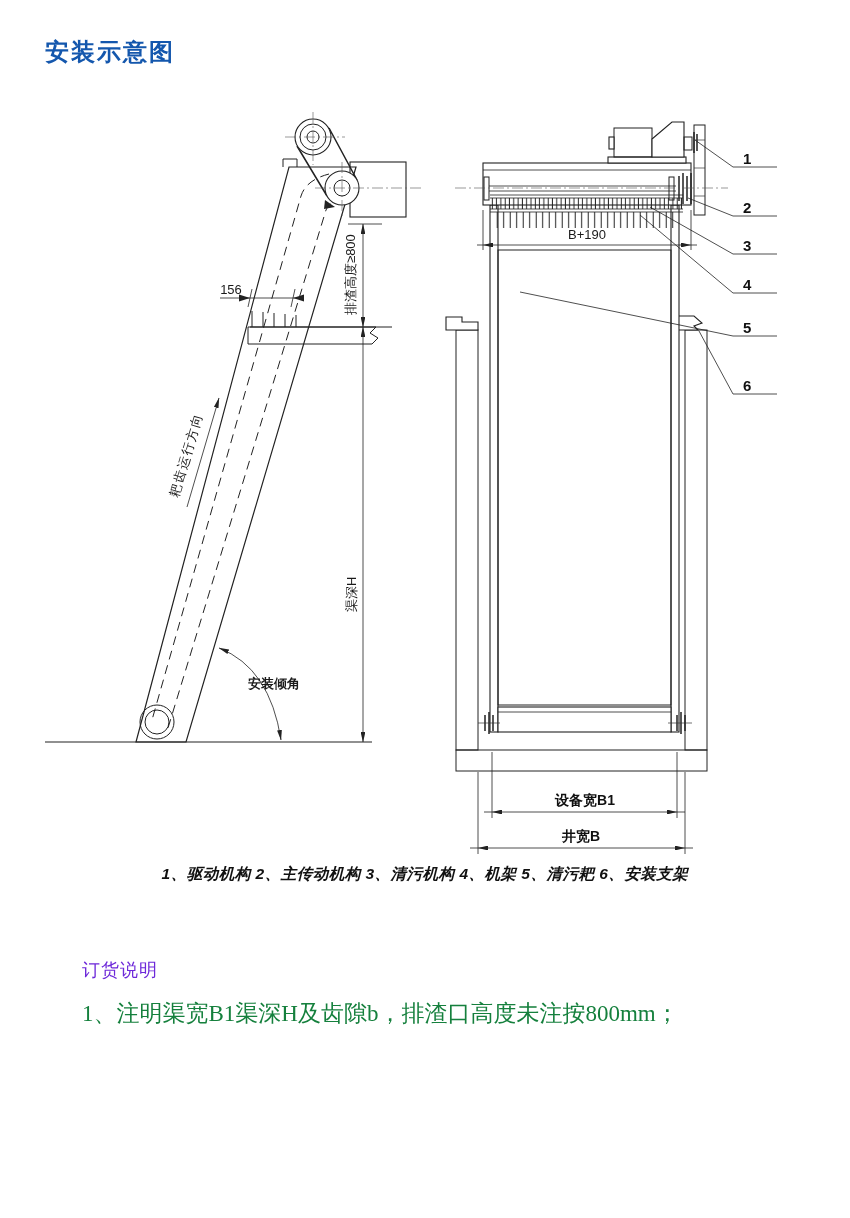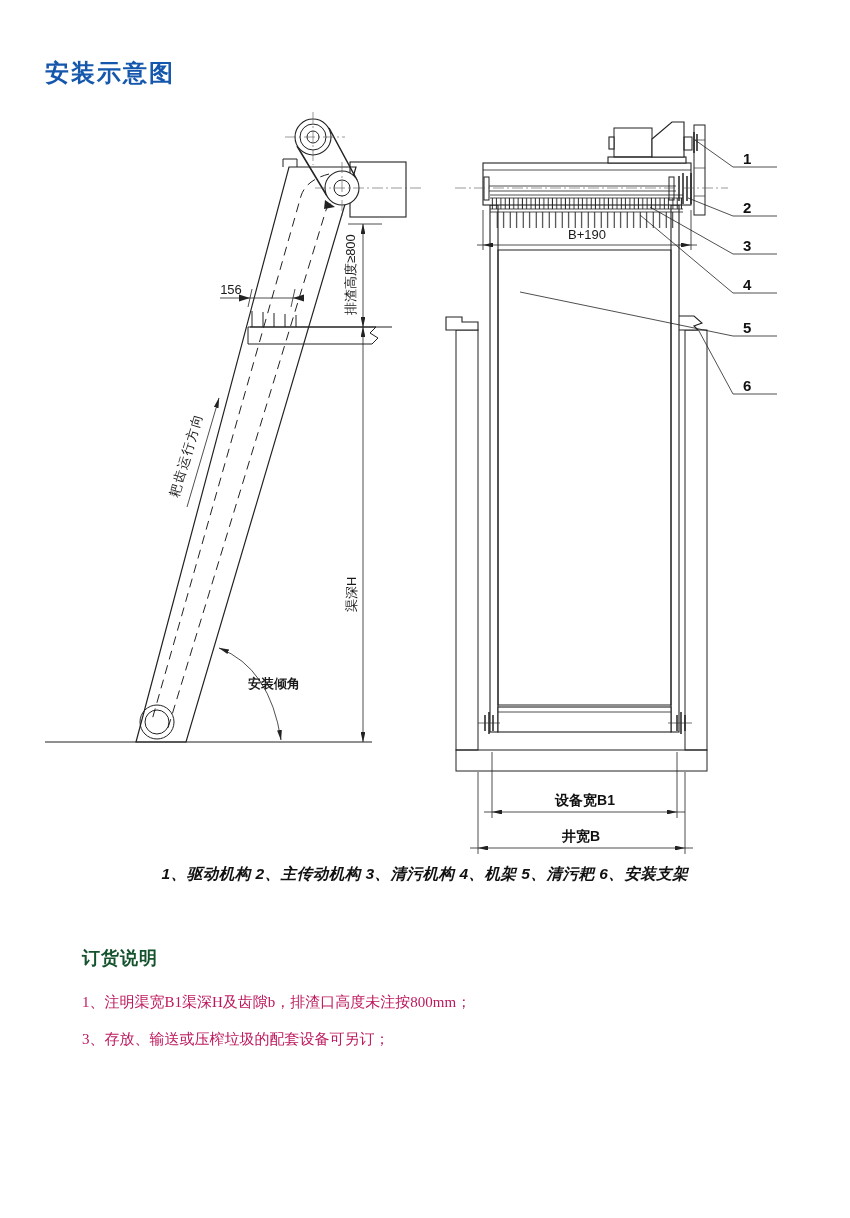--- a/index.html
+++ b/index.html
@@ -1,22 +1,22 @@
 <!DOCTYPE html>
 <html><head>
 <meta charset="utf-8">
 <style>
   html,body{margin:0;padding:0;background:#fff;}
   body{width:850px;height:1218px;position:relative;font-family:"Liberation Sans",sans-serif;overflow:hidden;}
-  .page-title{position:absolute;left:45px;top:57px;font-size:24px;font-weight:bold;color:#1457ad;letter-spacing:2px;}
+  .page-title{position:absolute;left:45px;top:36px;font-size:24px;font-weight:bold;color:#1457ad;letter-spacing:2px;}
   .drawing{position:absolute;left:0;top:95px;width:850px;height:765px;}
   .caption{position:absolute;top:864px;left:0;width:850px;text-align:center;font-size:15.5px;font-weight:bold;color:#111;letter-spacing:.5px;font-style:italic;}
   .notes{position:absolute;left:82px;top:946px;width:730px;}
-  .notes-heading{font-size:18px;font-weight:bold;color:#14532d;margin:0 0 14px 0;letter-spacing:1px;}
-  .note-item{font-family:"Liberation Serif",serif;font-size:15px;color:#be185d;line-height:36.5px;white-space:nowrap;}
+  .notes-heading{font-size:18px;font-weight:normal;color:#6d28d9;margin:12px 0 14px 0;letter-spacing:1px;}
+  .note-item{font-family:"Liberation Serif",serif;font-size:23px;color:#15803d;line-height:36.5px;white-space:nowrap;}
   
   .s1{stroke:#222;stroke-width:1;fill:none}
   .s08{stroke:#222;stroke-width:.8;fill:none}
   .s12{stroke:#222;stroke-width:1.2;fill:none}
   .s15{stroke:#222;stroke-width:1.5;fill:none}
   .sw{stroke:#222;stroke-width:1.1;fill:#fff}
   .cl{stroke:#555;stroke-width:.6;fill:none;stroke-dasharray:11 3 2 3}
   .dash{stroke:#222;stroke-width:1;fill:none;stroke-dasharray:9 6}
   .dim{stroke:#222;stroke-width:.8;fill:none}
   .thin{stroke:#333;stroke-width:.7;fill:none}
@@ -238,14 +238,13 @@
     </g>
   </g>
 </svg>
 </div>
 
 <div class="caption">1、驱动机构 2、主传动机构 3、清污机构 4、机架 5、清污耙 6、安装支架</div>
 
 <div class="notes">
   <div class="notes-heading">订货说明</div>
   <div class="note-item">1、注明渠宽B1渠深H及齿隙b，排渣口高度未注按800mm；</div>
-  <div class="note-item">3、存放、输送或压榨垃圾的配套设备可另订；</div>
 </div>
 
 </body></html>

